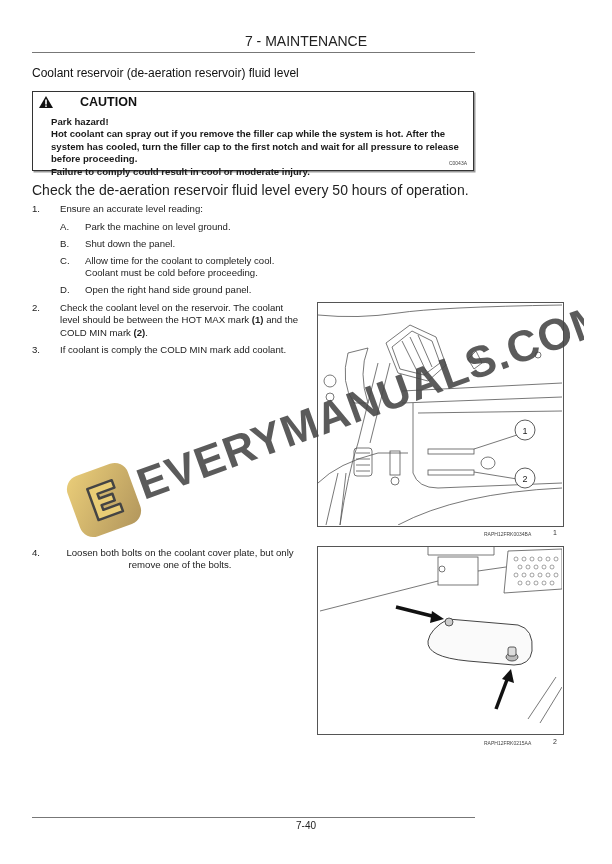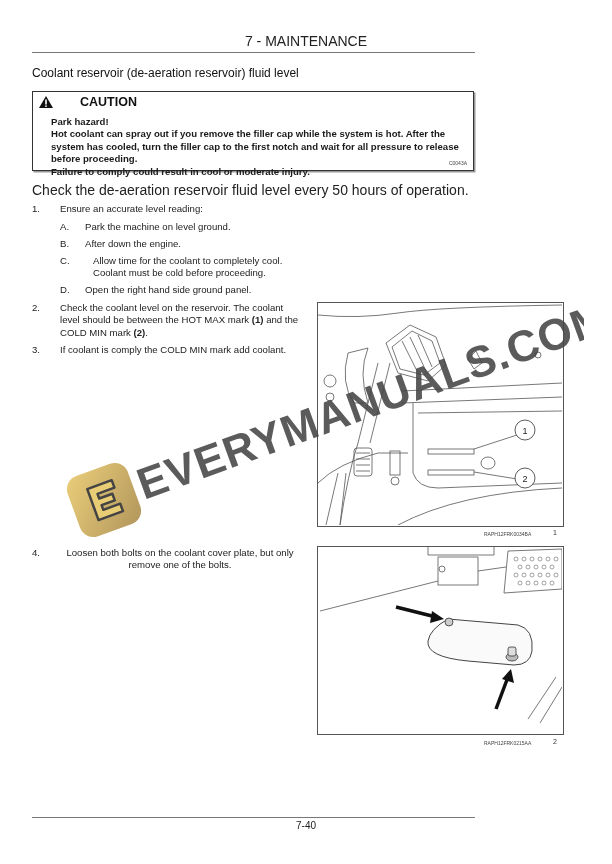--- a/index.html
+++ b/index.html
@@ -54,24 +54,24 @@
 
 <div class="abs intro">Check the de-aeration reservoir fluid level every 50 hours of operation.</div>
 
 <div class="abs step num" style="top:203px;">1.</div>
 <div class="abs step step-text" style="top:203px;">Ensure an accurate level reading:</div>
 
 <div class="abs step sub-letter" style="top:221px;">A.</div>
 <div class="abs step sub-text" style="top:221px;">Park the machine on level ground.</div>
 
 <div class="abs step sub-letter" style="top:238px;">B.</div>
-<div class="abs step sub-text" style="top:238px;">After down the engine.</div>
+<div class="abs step sub-text" style="top:238px;">Shut down the panel.</div>
 
 <div class="abs step sub-letter" style="top:255px;">C.</div>
-<div class="abs step sub-text" style="top:255px; width:215px;margin-left:8px;">Allow time for the coolant to completely cool. Coolant must be cold before proceeding.</div>
+<div class="abs step sub-text" style="top:255px; width:215px;">Allow time for the coolant to completely cool. Coolant must be cold before proceeding.</div>
 
 <div class="abs step sub-letter" style="top:284px;">D.</div>
 <div class="abs step sub-text" style="top:284px;">Open the right hand side ground panel.</div>
 
 <div class="abs step num" style="top:302px;">2.</div>
 <div class="abs step step-text" style="top:302px; width:240px;"><span>Check the coolant level on the reservoir.  The coolant level should be between the HOT MAX mark </span><b>(1)</b><span> and the COLD MIN mark </span><b>(2)</b><span>.</span></div>
 
 <div class="abs step num" style="top:344px;">3.</div>
 <div class="abs step step-text" style="top:344px; width:250px; white-space:nowrap;">If coolant is comply the COLD MIN mark add coolant.</div>
 

